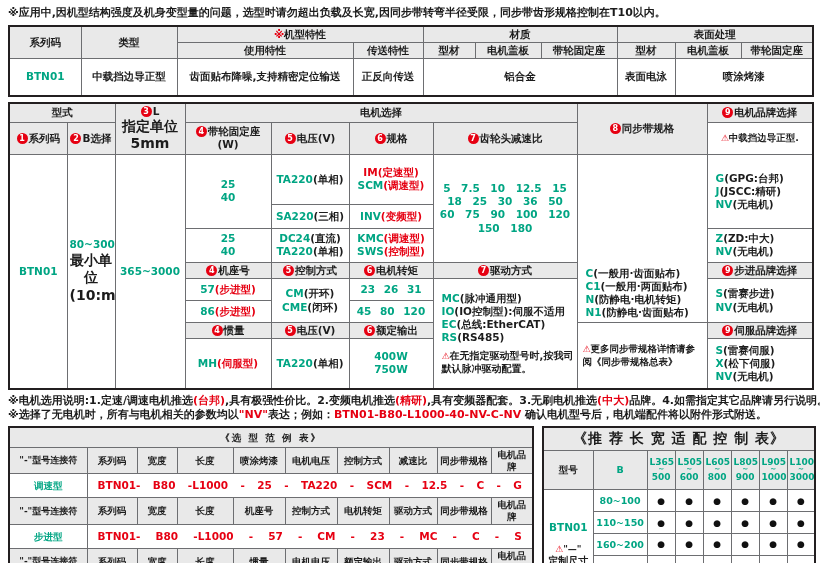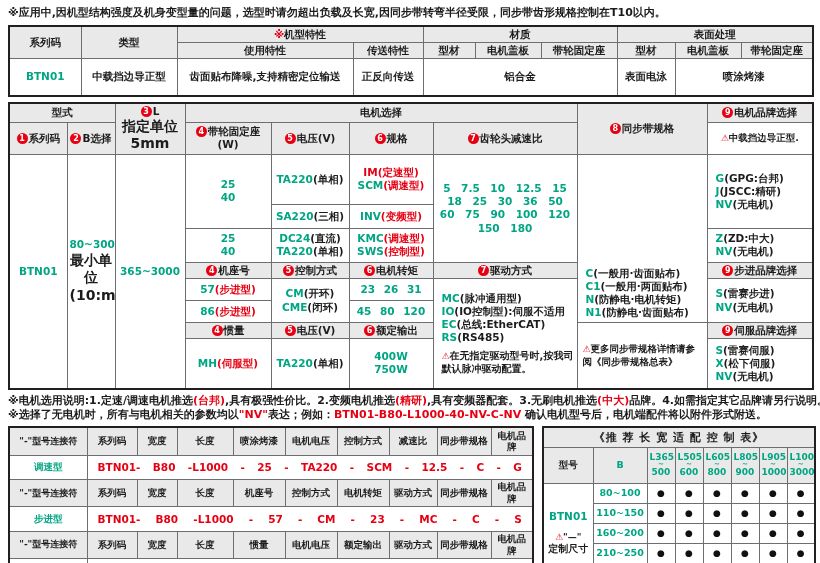--- a/index.html
+++ b/index.html
@@ -244,20 +244,23 @@
           <col style="width:40px">
           <col style="width:56px">
           <col style="width:52px">
           <col style="width:52px">
           <col style="width:52px">
           <col style="width:48px">
           <col style="width:54px">
           <col style="width:42px">
         </colgroup>
       <tbody>
+          <tr class="h20 title-row">
+            <td colspan="10" class="gray">《选 型 范 例 表》</td>
+          </tr>
       <tr class="h22">
         <td class="gray lbl">"-"型号连接符</td>
             <td class="gray">系列码</td>
             <td class="gray">宽度</td>
             <td class="gray">长度</td>
             <td class="gray">喷涂烤漆</td>
             <td class="gray">电机电压</td>
             <td class="gray">控制方式</td>
             <td class="gray">减速比</td>
             <td class="gray">同步带规格</td>
@@ -344,21 +347,21 @@
           <col style="width:54px">
           <col style="width:28px">
           <col style="width:28px">
           <col style="width:28px">
           <col style="width:28px">
           <col style="width:28px">
           <col style="width:28px">
         </colgroup>
       <tbody>
           <tr class="h20 title-row">
-            <td colspan="8" class="gray" style="font-size:11px;letter-spacing:1px">《推 荐 长 宽 适 配 控 制 表》</td>
+            <td colspan="8" class="gray" style="font-size:14px;letter-spacing:1px">《推 荐 长 宽 适 配 控 制 表》</td>
           </tr>
       <tr class="h36">
         <td class="gray">型号</td>
         <td class="gray teal">B</td>
         <td class="gray">
               <div class="lcol">L365</div>
               <div class="tilde">~</div>
               <div class="lcol">500</div>
             </td>
         <td class="gray">

